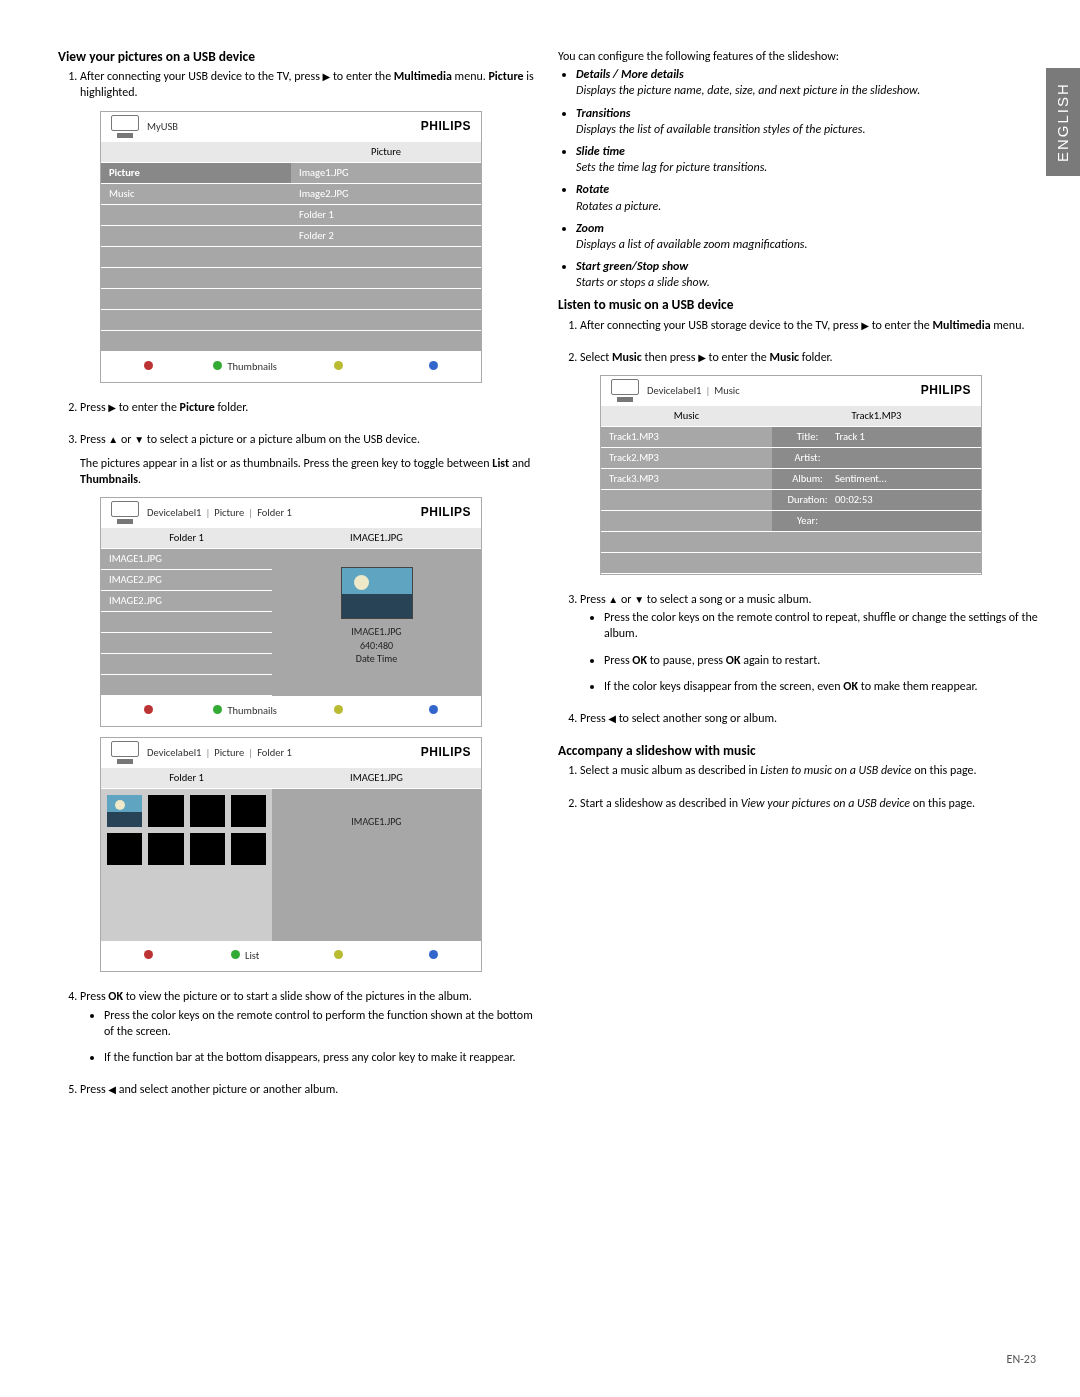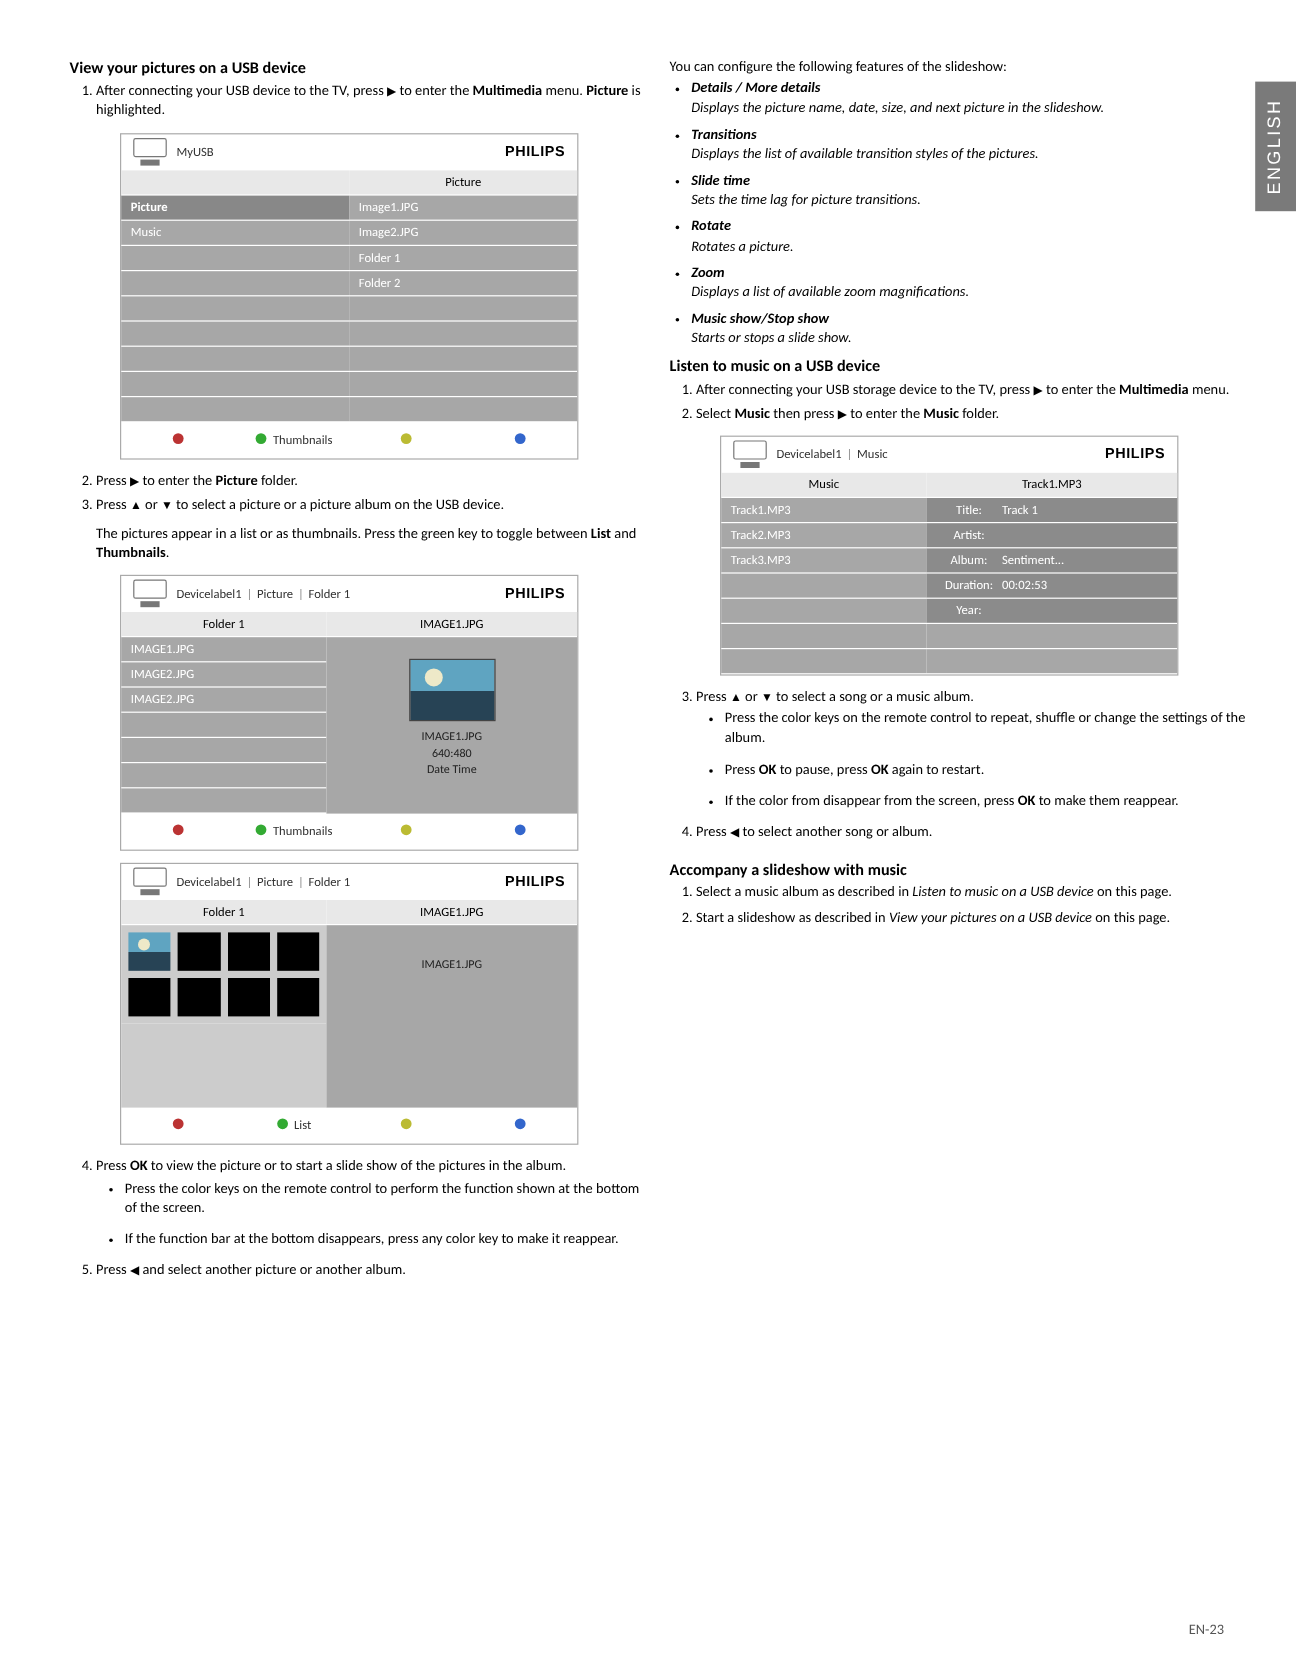--- a/index.html
+++ b/index.html
@@ -43,21 +43,21 @@
   h3.section {
     font-size: 13.5px;
     font-weight: bold;
     margin: 0 0 2px 0;
   }
   ol.proc {
     margin: 2px 0 2px 0;
     padding-left: 22px;
   }
   ol.proc > li {
-    margin-bottom: 4px;
+    margin-bottom: 16px;
   }
   ul.sub {
     list-style: disc;
     margin: 2px 0 2px 0;
     padding-left: 24px;
   }
   ul.sub > li {
     margin-bottom: 10px;
   }
   ul.bullets {
@@ -68,21 +68,21 @@
   }
   ul.bullets > li { margin-bottom: 6px; }
   .bold { font-weight: bold; }
   .ital { font-style: italic; }
   .tri-right::before { content: "\25B6"; font-size: 10px; }
   .tri-left::before  { content: "\25C0"; font-size: 10px; }
   .tri-up::before    { content: "\25B2"; font-size: 10px; }
   .tri-down::before  { content: "\25BC"; font-size: 10px; }
   .footer-pn {
     position: absolute;
-    bottom: 30px; right: 60px;
+    bottom: 30px; right: 44px;
     color: #555;
     font-size: 12px;
   }
 
   
   .shot {
     border: 1px solid #aaa;
     background: #fff;
     margin: 10px 0 10px 20px;
     position: relative;
@@ -401,21 +401,21 @@
 
     <div class="col">
 
       <div>You can configure the following features of the slideshow:</div>
       <ul class="bullets">
         <li><span class="bold">Details / More details</span><br><span>Displays the picture name, date, size, and next picture in the slideshow.</span></li>
         <li><span class="bold">Transitions</span><br><span>Displays the list of available transition styles of the pictures.</span></li>
         <li><span class="bold">Slide time</span><br><span>Sets the time lag for picture transitions.</span></li>
         <li><span class="bold">Rotate</span><br><span>Rotates a picture.</span></li>
         <li><span class="bold">Zoom</span><br><span>Displays a list of available zoom magnifications.</span></li>
-        <li><span class="bold">Music show/Stop show</span><br><span>Starts or stops a slide show.</span></li>
+        <li><span class="bold">Start green/Stop show</span><br><span>Starts or stops a slide show.</span></li>
       </ul>
 
       <h3 class="section">Listen to music on a USB device</h3>
       <ol class="proc">
         <li>
           <span>After connecting your USB storage device to the TV, press </span><span class="tri-right"></span><span> to enter the </span><span class="bold">Multimedia</span><span> menu.</span>
         </li>
         <li>
           <span>Select </span><span class="bold">Music</span><span> then press </span><span class="tri-right"></span><span> to enter the </span><span class="bold">Music</span><span> folder.</span>
 
@@ -467,21 +467,21 @@
                   <div class="grow empty">&nbsp;</div>
               </div>
             </div>
           </div>
         </li>
         <li>
           <span>Press </span><span class="tri-up"></span><span> or </span><span class="tri-down"></span><span> to select a song or a music album.</span>
           <ul class="sub">
             <li>Press the color keys on the remote control to repeat, shuffle or change the settings of the album.</li>
             <li><span>Press </span><span class="bold">OK</span><span> to pause, press </span><span class="bold">OK</span><span> again to restart.</span></li>
-            <li><span>If the color from disappear from the screen, press </span><span class="bold">OK</span><span> to make them reappear.</span></li>
+            <li><span>If the color keys disappear from the screen, even </span><span class="bold">OK</span><span> to make them reappear.</span></li>
           </ul>
         </li>
         <li>
           <span>Press </span><span class="tri-left"></span><span> to select another song or album.</span>
         </li>
       </ol>
 
       <h3 class="section" style="margin-top:14px;">Accompany a slideshow with music</h3>
       <ol class="proc">
         <li>

